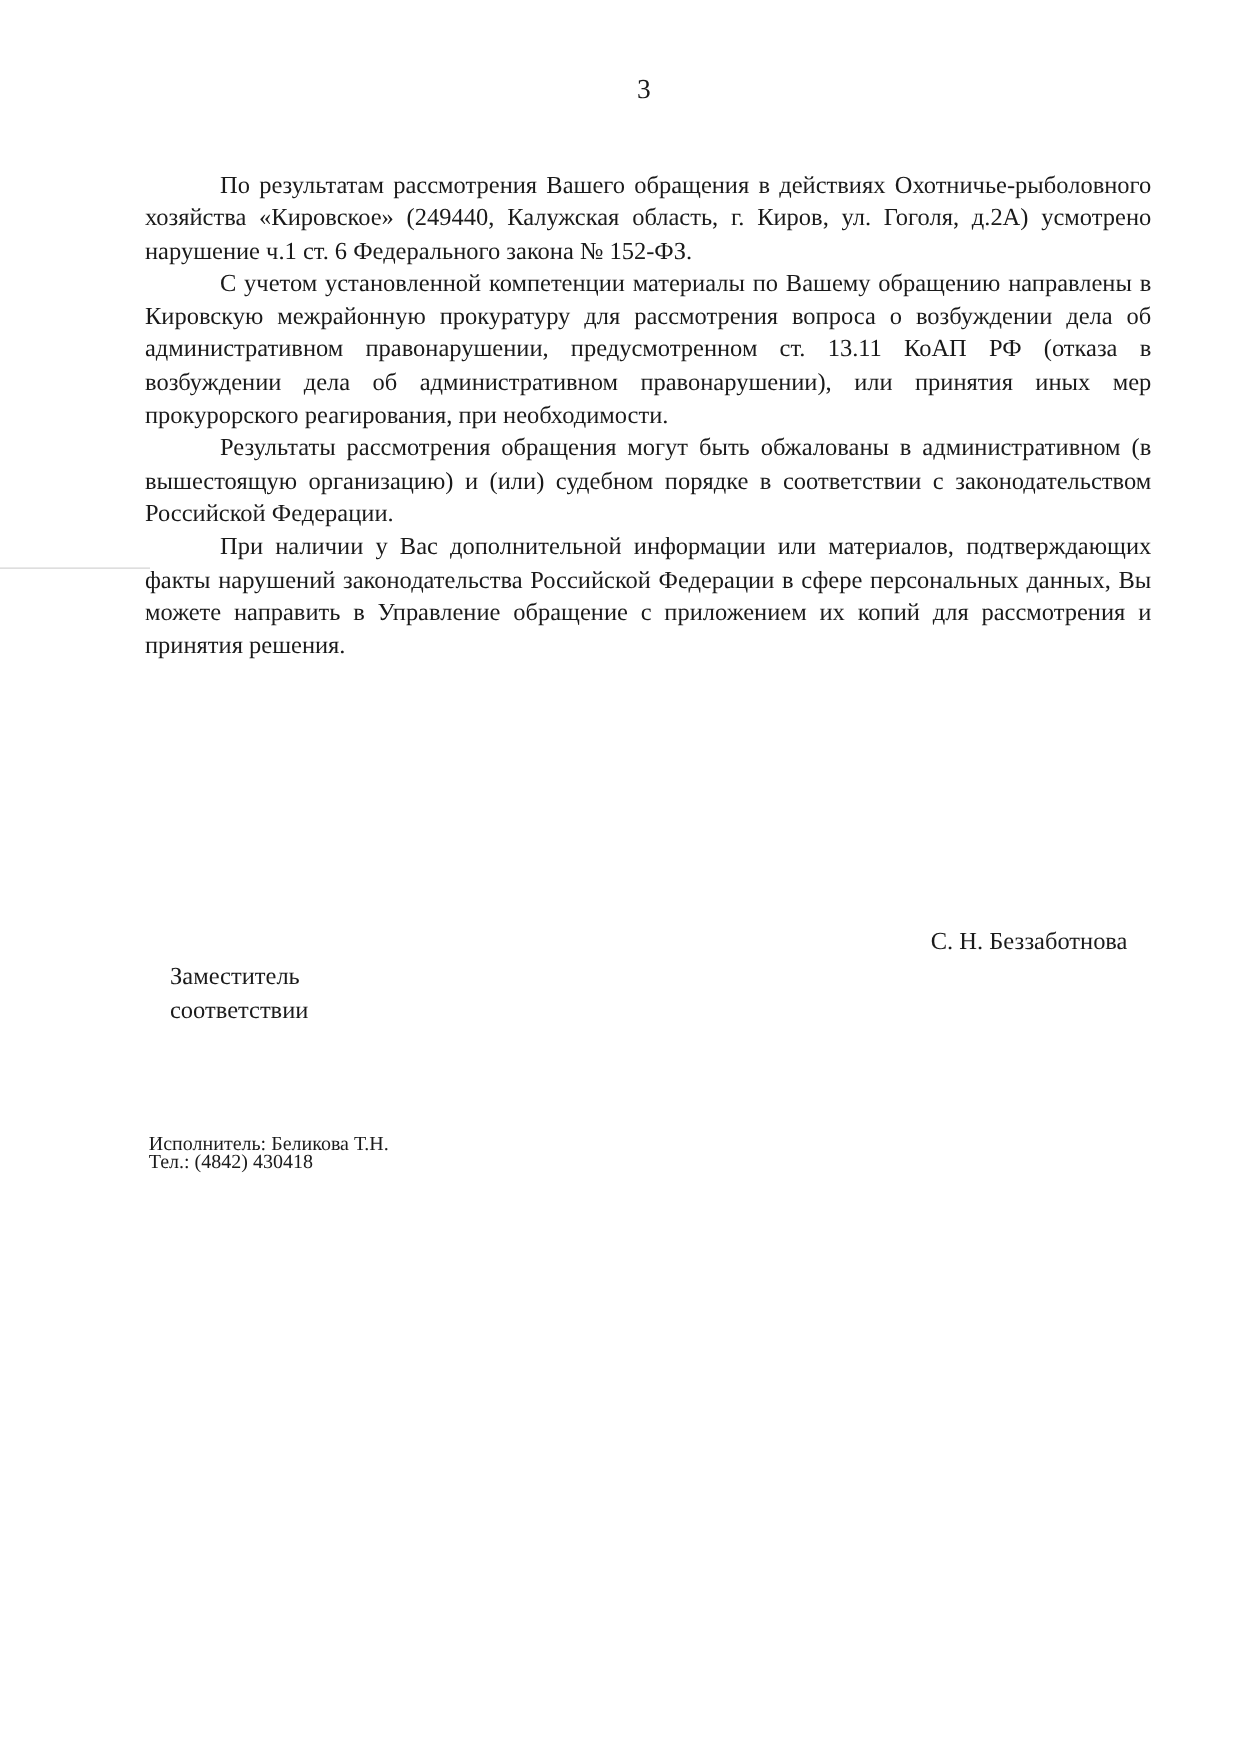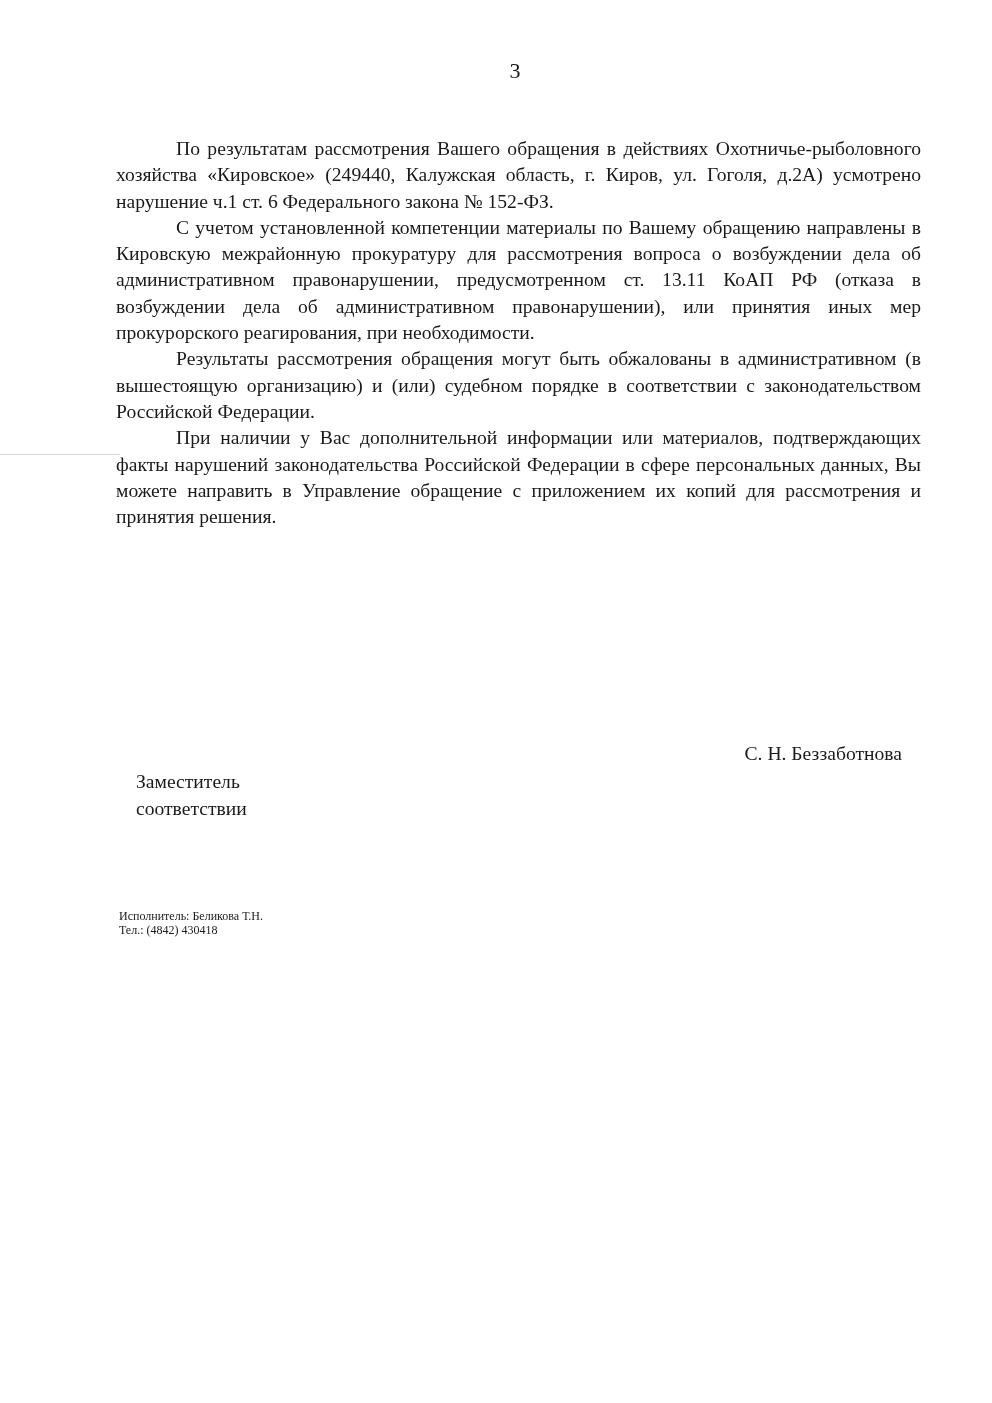--- a/index.html
+++ b/index.html
@@ -54,21 +54,21 @@
     .sig-name {
       position: absolute;
       right: 0;
       top: 0;
       white-space: nowrap;
     }
     .executor {
       position: absolute;
       top: 909px;
       left: 119px;
-      font-size: 12px;
+      font-size: 16px;
       line-height: 14px;
     }
     .scan-line {
       position: absolute;
       top: 454px;
       left: 0;
       width: 120px;
       height: 1px;
       background: #d4d4d4;
     }

